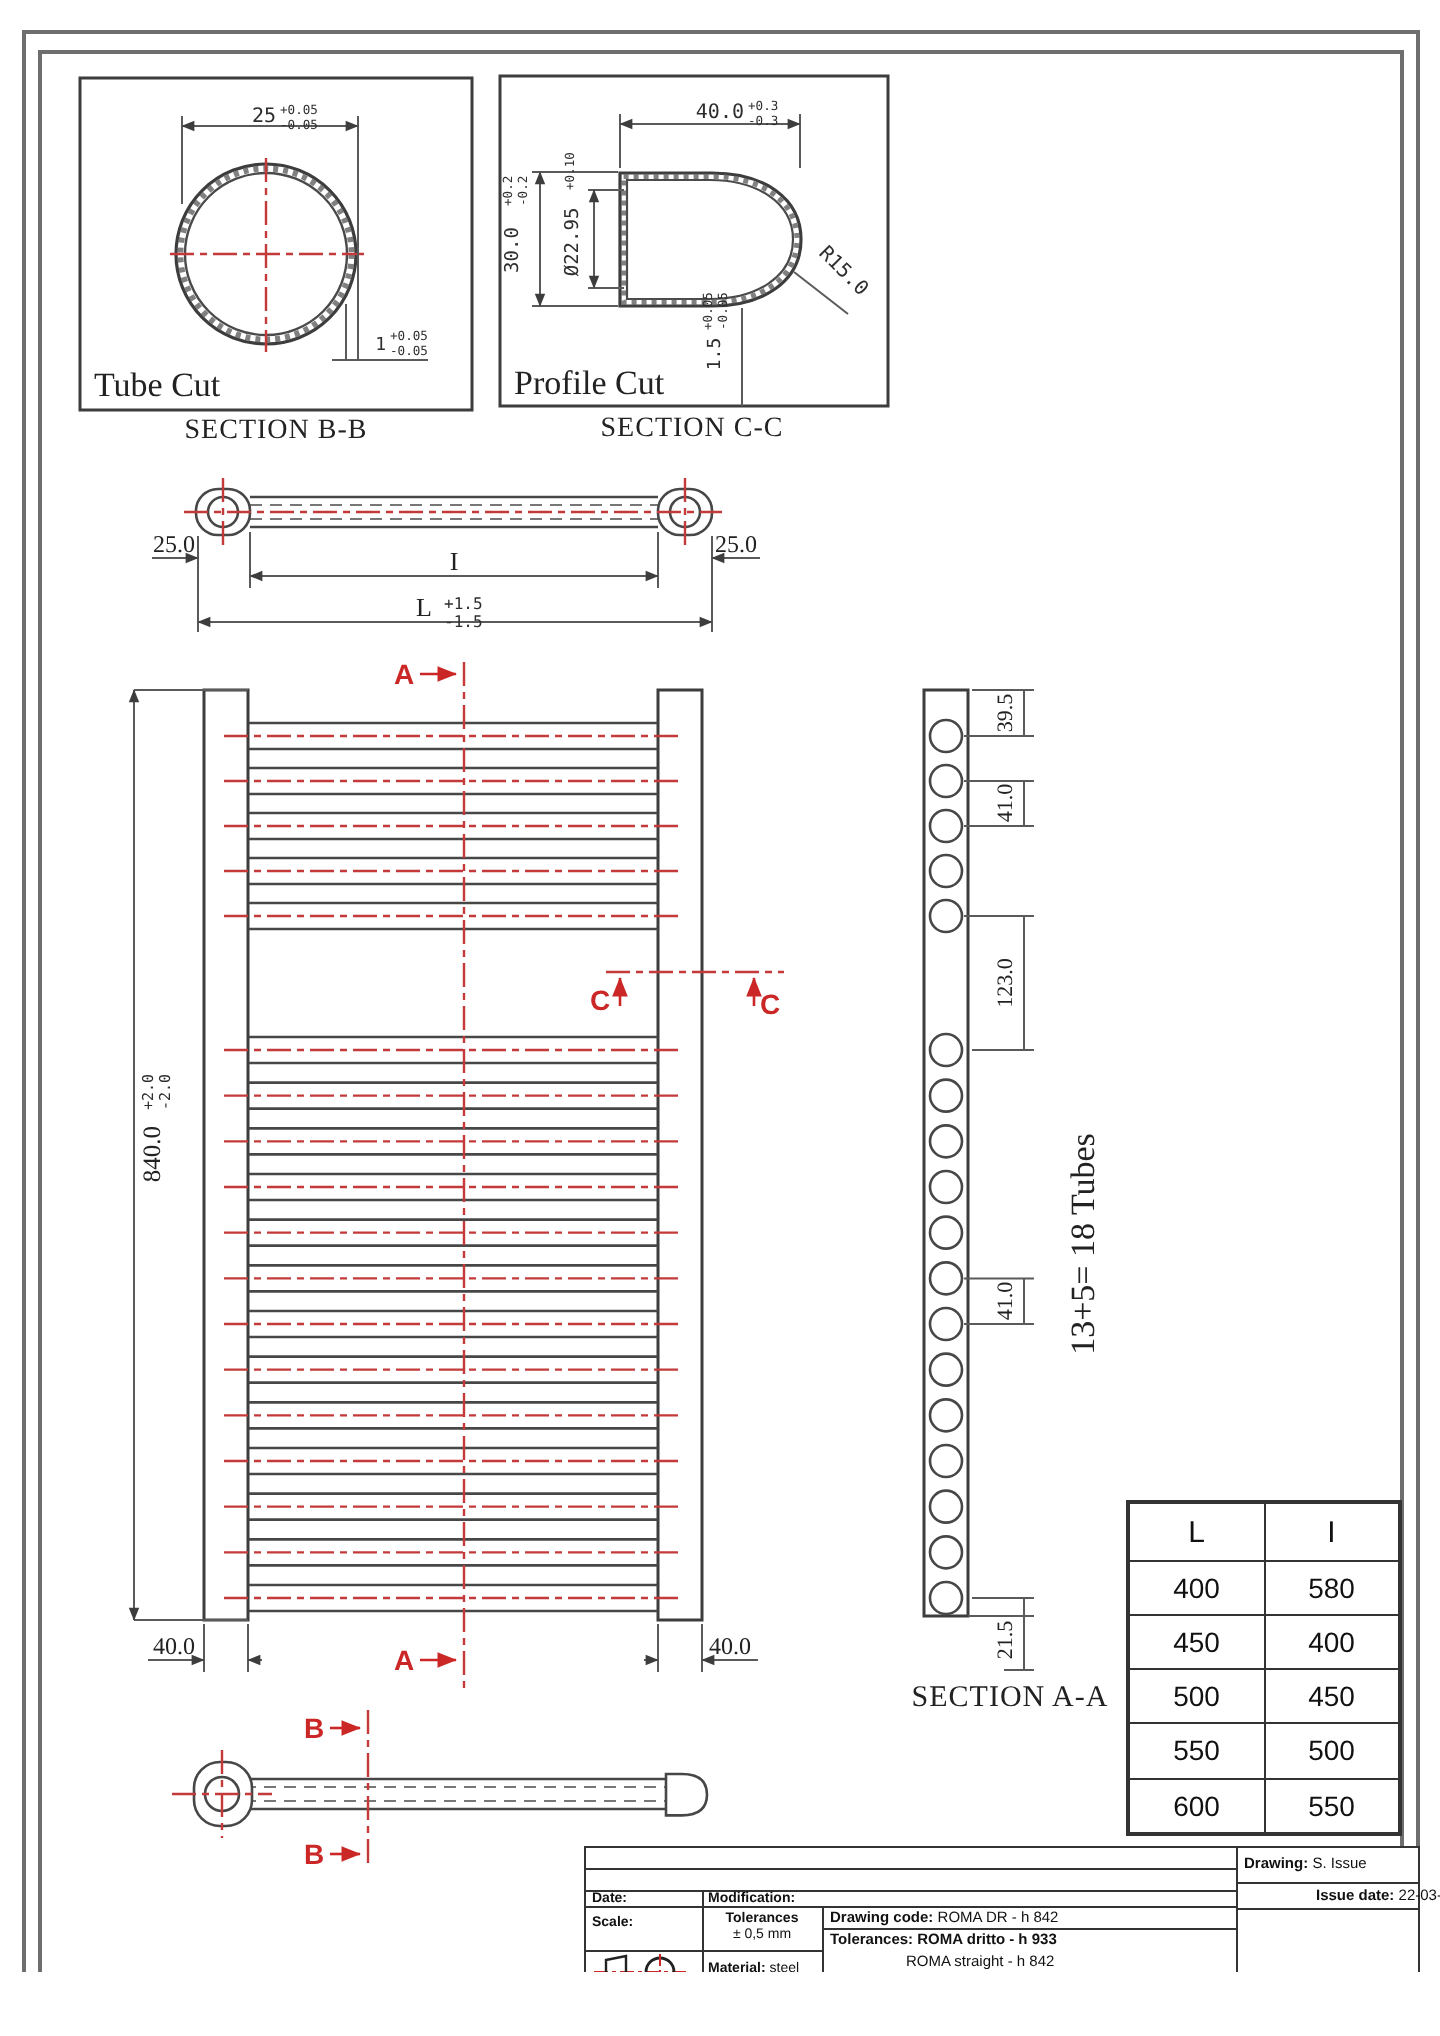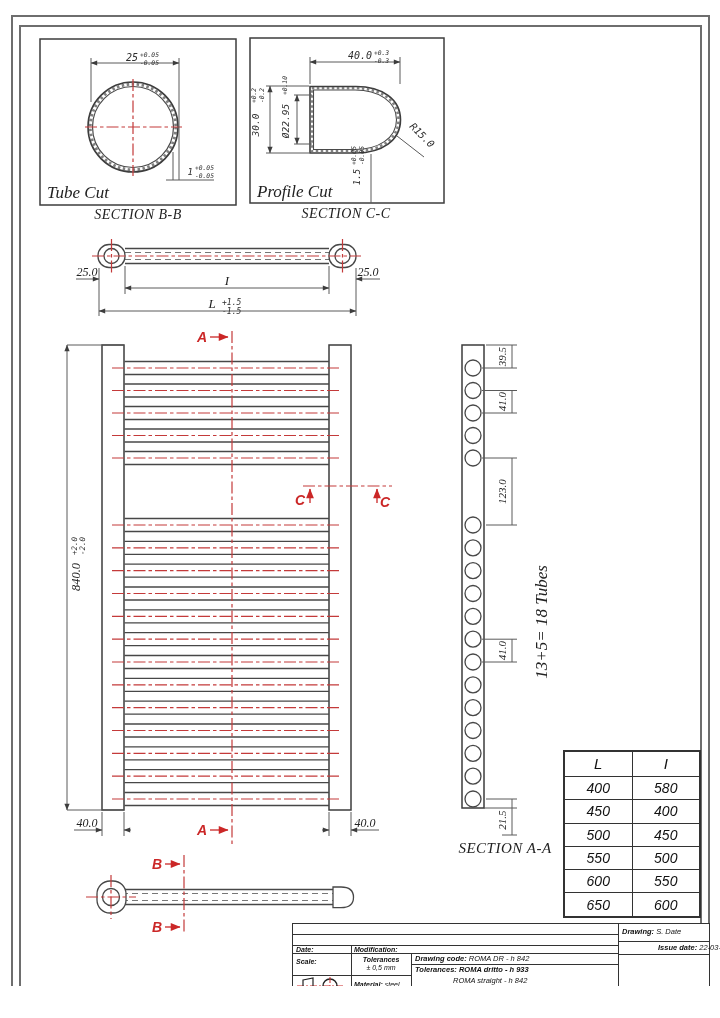--- a/index.html
+++ b/index.html
@@ -1,17 +1,17 @@
 <!DOCTYPE html>
 <html><head>
 <meta charset="utf-8">
 <style>
   html,body{margin:0;padding:0;background:#fff;}
   .page{position:relative;width:720px;height:986px;background:#ffffff;overflow:hidden;
-        font-family:"Liberation Sans",sans-serif;font-style:italic;}
+        font-family:"Liberation Sans",sans-serif;}
   svg{position:absolute;top:0;left:0;}
   svg text{fill:#222;}
   .serif{font-family:"Liberation Serif",serif;}
   .mono{font-family:"DejaVu Sans Mono",monospace;fill:#2e2e2e;}
   .tol{font-size:6.3px;}
   .dimtxt{font-size:12px;}
   .redtxt{fill:#cb2727;font-family:"Liberation Sans",sans-serif;font-weight:bold;font-size:14px;}
   .tline{stroke:#474747;stroke-width:1.3;fill:none;}
   .med{stroke:#3d3d3d;stroke-width:1.5;fill:none;}
   .thin{stroke:#4a4a4a;stroke-width:1.1;fill:none;}
@@ -353,24 +353,20 @@
       <td>450</td>
           </tr>
     <tr>
       <td>550</td>
       <td>500</td>
           </tr>
     <tr>
       <td>600</td>
       <td>550</td>
           </tr>
-    <tr>
-      <td>650</td>
-      <td>600</td>
-          </tr>
   </tbody>
       </table>
 </div>
 
 <div class="tblock">
   <div class="vl" style="left:325px;top:0;height:73px;"></div>
   <div class="vl" style="left:58px;top:21px;height:52px;"></div>
   <div class="vl" style="left:118px;top:29px;height:44px;"></div>
   <div class="hl" style="left:0;top:10px;width:325px;"></div>
   <div class="hl" style="left:0;top:21px;width:325px;"></div>
@@ -382,21 +378,21 @@
 
   <span class="tx" style="left:3px;top:21.5px;"><b>Date:</b></span>
   <span class="tx" style="left:61px;top:21.5px;"><b>Modification:</b></span>
   <span class="tx" style="left:3px;top:34px;"><b>Scale:</b></span>
   <span class="tx" style="left:58px;top:31.5px;width:60px;text-align:center;"><b>Tolerances</b></span>
   <span class="tx" style="left:58px;top:40px;width:60px;text-align:center;">± 0,5 mm</span>
   <span class="tx" style="left:61px;top:57px;"><b>Material:</b> <span>steel</span></span>
   <span class="tx" style="left:122px;top:30.5px;font-size:7.5px;text-align:right;"><b>Drawing code:</b> <span>ROMA DR - h 842</span></span>
   <span class="tx" style="left:122px;top:42px;font-size:7.5px;"><b>Tolerances:</b> <b>ROMA dritto - h 933</b></span>
   <span class="tx" style="left:160px;top:53px;font-size:7.5px;">ROMA straight - h 842</span>
-  <span class="tx" style="left:329px;top:4px;font-size:7.5px;"><b>Drawing:</b> <span>S. Date</span></span>
+  <span class="tx" style="left:329px;top:4px;font-size:7.5px;"><b>Drawing:</b> <span>S. Issue</span></span>
   <span class="tx" style="left:329px;top:20px;font-size:7.5px;padding-left:36px;"><b>Issue date:</b> <span>22-03-2010</span></span>
 
   <svg style="position:absolute;left:4px;top:53px;" width="50" height="18" viewBox="0 0 50 18">
     <line x1="0" y1="9" x2="48" y2="9" stroke="#cb2727" stroke-width="1" stroke-dasharray="7 2 2 2"></line>
     <path d="M6,3 L16,1 L16,17 L6,15 Z" fill="none" stroke="#222" stroke-width="1.2"></path>
     <circle cx="33" cy="9" r="7" fill="none" stroke="#222" stroke-width="1.4"></circle>
     <line x1="33" y1="0" x2="33" y2="18" stroke="#cb2727" stroke-width="1" stroke-dasharray="6 2 2 2"></line>
   </svg>
 
 </div>

